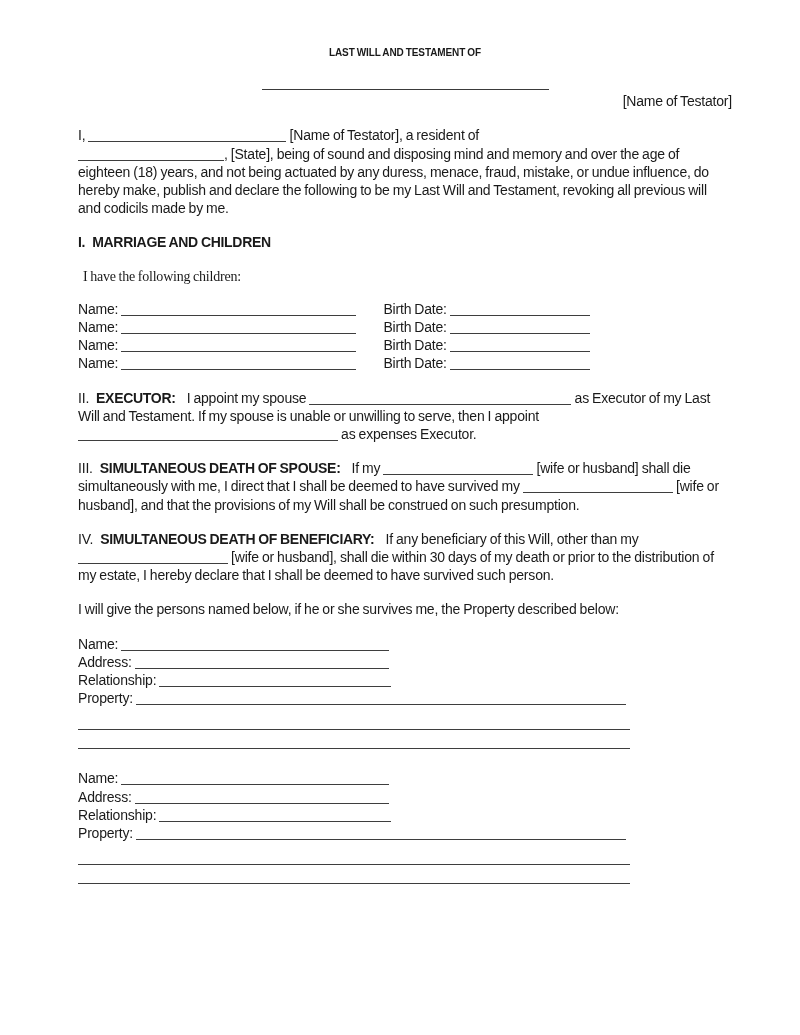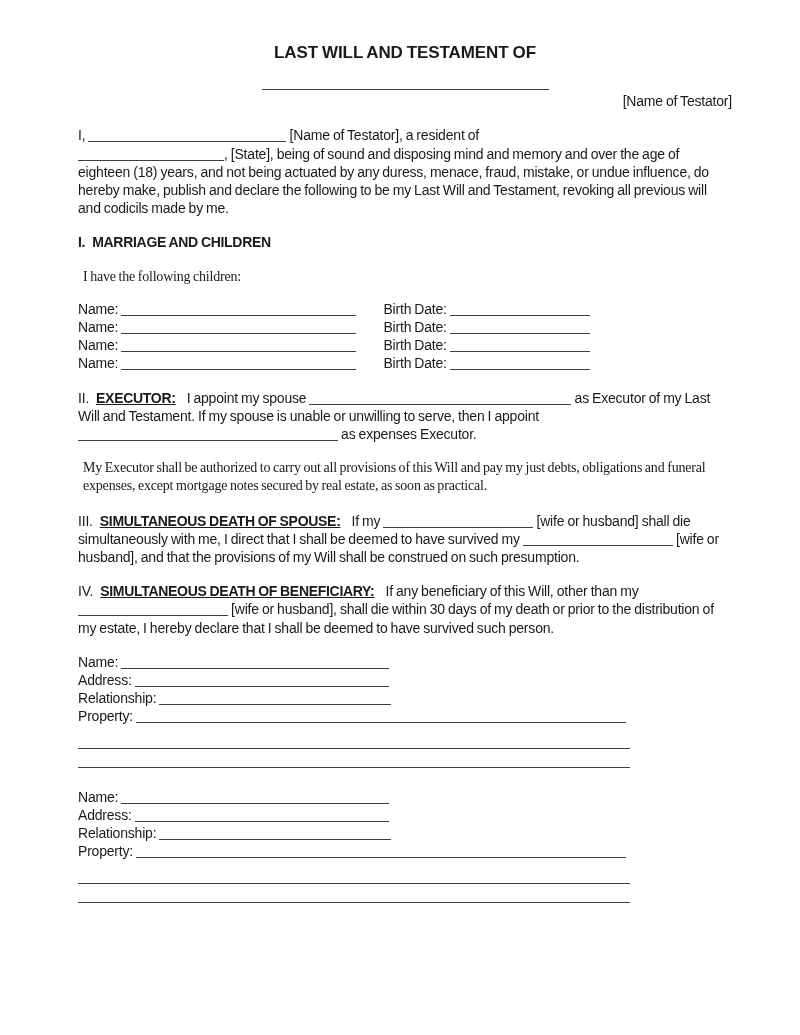--- a/index.html
+++ b/index.html
@@ -13,36 +13,36 @@
     line-height:18.2px;
     letter-spacing:-0.2px;
     word-spacing:-0.6px;
     overflow:hidden;
   }
   .content { padding:44px 68px 0 78px; }
 
   .doc-title {
     text-align:center;
     font-weight:bold;
-    font-size:17px;
+    font-size:10px;
     letter-spacing:-0.1px;
     margin:0;
   }
   .name-line {
     width:287px;
     margin:27px auto 0 auto;
     height:0;
     border-bottom:1.4px solid #3a3a3a;
   }
   .name-caption { text-align:right; margin:2px 0 0 0; }
 
   p.para { margin:16px 0 0 0; }
 
   .hnum { margin-right:7px; }
-  .htitle { font-weight:bold; margin-right:8px; letter-spacing:-0.3px;text-decoration:underline; }
+  .htitle { font-weight:bold; margin-right:8px; letter-spacing:-0.3px; }
   .h-block { font-weight:bold; letter-spacing:-0.3px; }
 
   .blank {
     display:inline-block;
     height:12px;
     border-bottom:1.3px solid #3e3e3e;
     position:relative; top:2px;
   }
 
   .child-row, .bq-row { margin:0; line-height:18.2px; }
@@ -113,39 +113,39 @@
 
     <p class="para">
       <span class="hnum">II.</span><span class="htitle">EXECUTOR:</span>
       <span>I appoint my spouse</span>
       <span class="blank" style="width:262px"></span>
       <span>as Executor of my Last Will and Testament. If my spouse is unable or unwilling to serve, then I appoint</span>
       <span class="blank" style="width:260px"></span>
       <span>as expenses Executor.</span>
     </p>
 
-    <p class="para indent">My Executor shall be authorized to carry out all provisions of this Will and pay my just debts, obligations and funeral expenses, except mortgage notes secured by real estate, as soon as practical.</p>
 
     <p class="para">
       <span class="hnum">III.</span><span class="htitle">SIMULTANEOUS DEATH OF SPOUSE:</span>
       <span>If my</span>
       <span class="blank" style="width:150px"></span>
       <span>[wife or husband] shall die simultaneously with me, I direct that I shall be deemed to have survived my</span>
       <span class="blank" style="width:150px"></span>
       <span>[wife or husband], and that the provisions of my Will shall be construed on such presumption.</span>
     </p>
 
     <p class="para">
       <span class="hnum">IV.</span><span class="htitle">SIMULTANEOUS DEATH OF BENEFICIARY:</span>
       <span>If any beneficiary of this Will, other than my</span>
       <span class="blank" style="width:150px"></span>
       <span>[wife or husband], shall die within 30 days of my death or prior to the distribution of my estate, I hereby declare that I shall be deemed to have survived such person.</span>
     </p>
 
 
+    <p class="para">I will give the persons named below, if he or she survives me, the Property described below:</p>
 
     <div class="bq-block">
       <div class="bq-row">
         <span>Name:</span>
         <span class="blank" style="width:268px"></span>
       </div>
       <div class="bq-row">
         <span>Address:</span>
         <span class="blank" style="width:254px"></span>
       </div>

